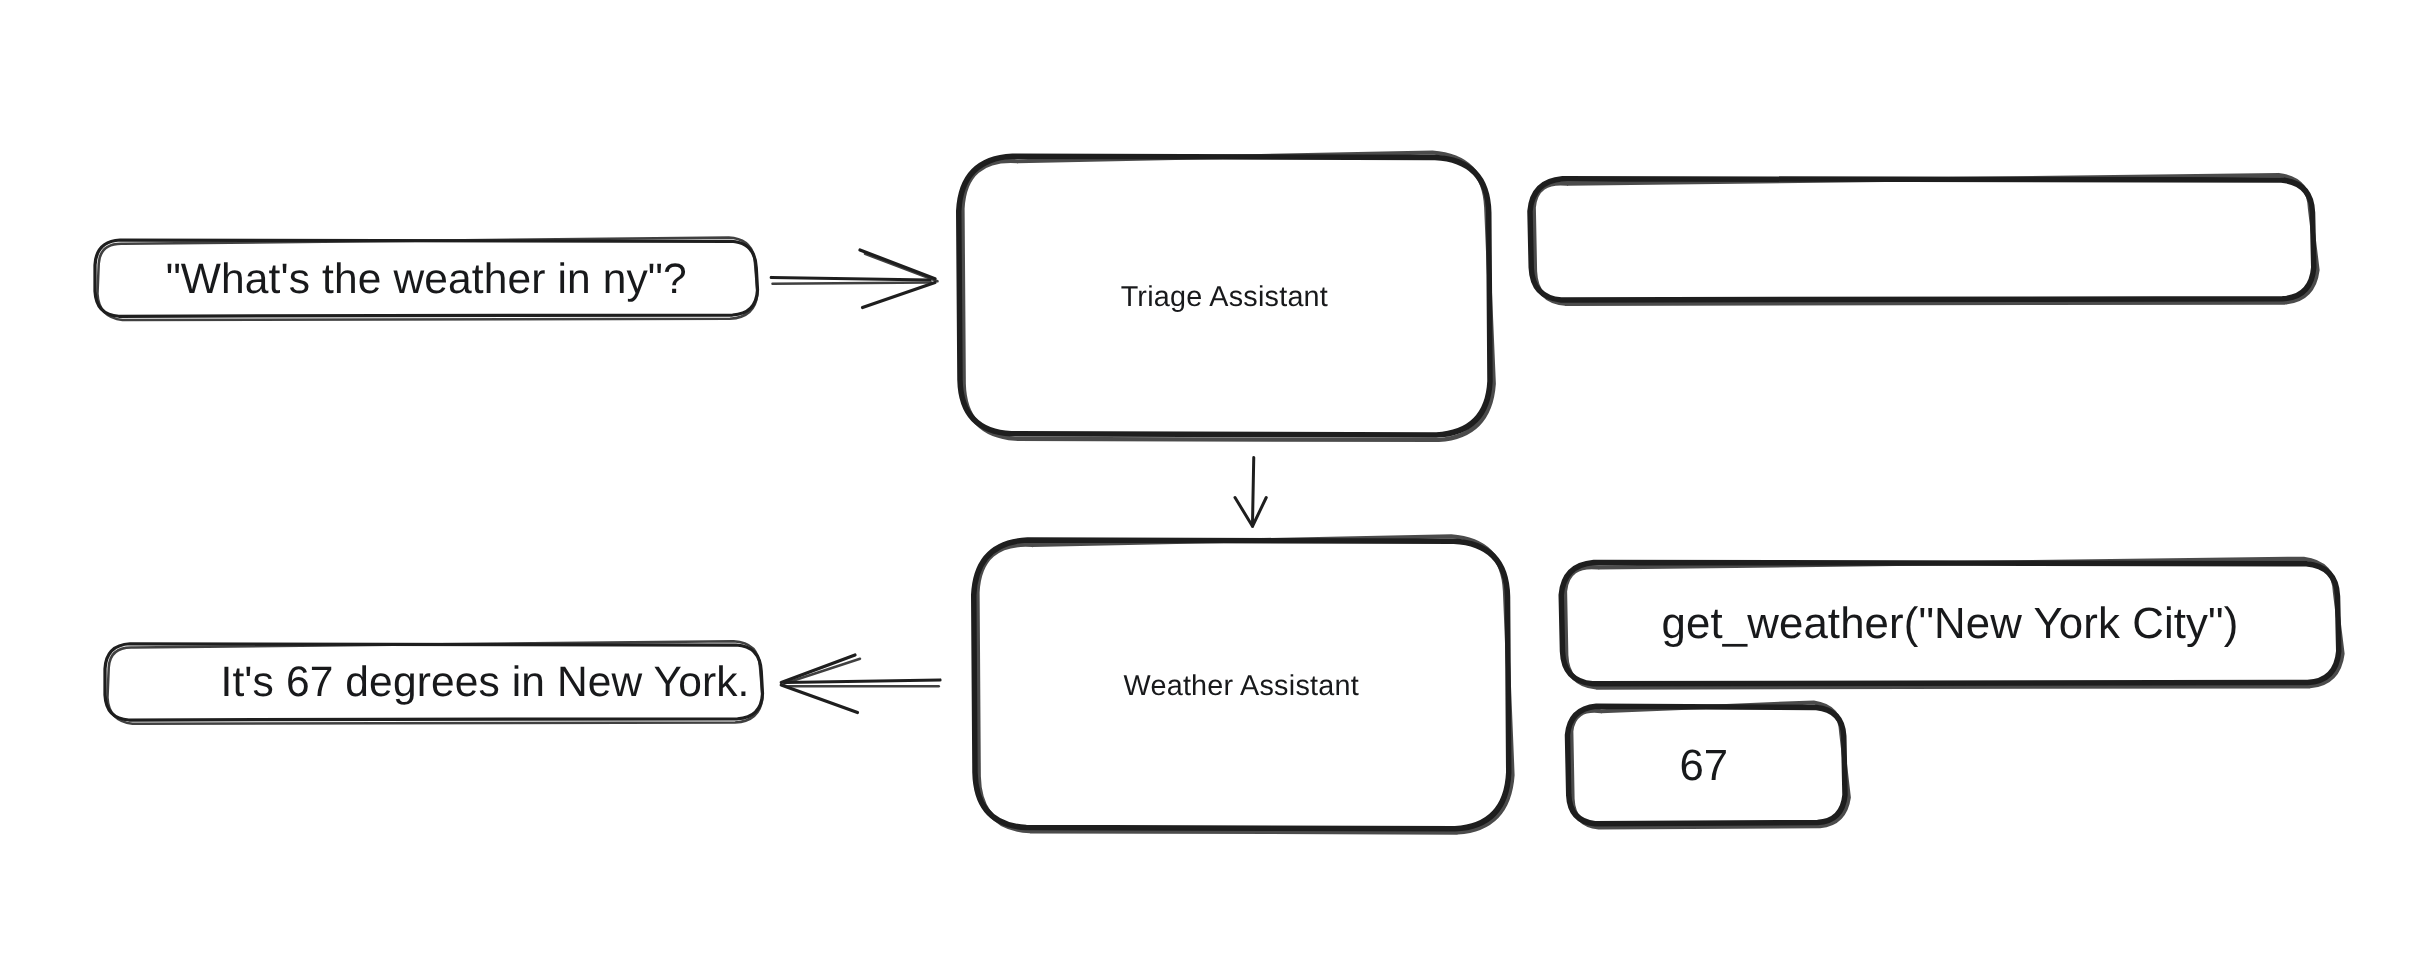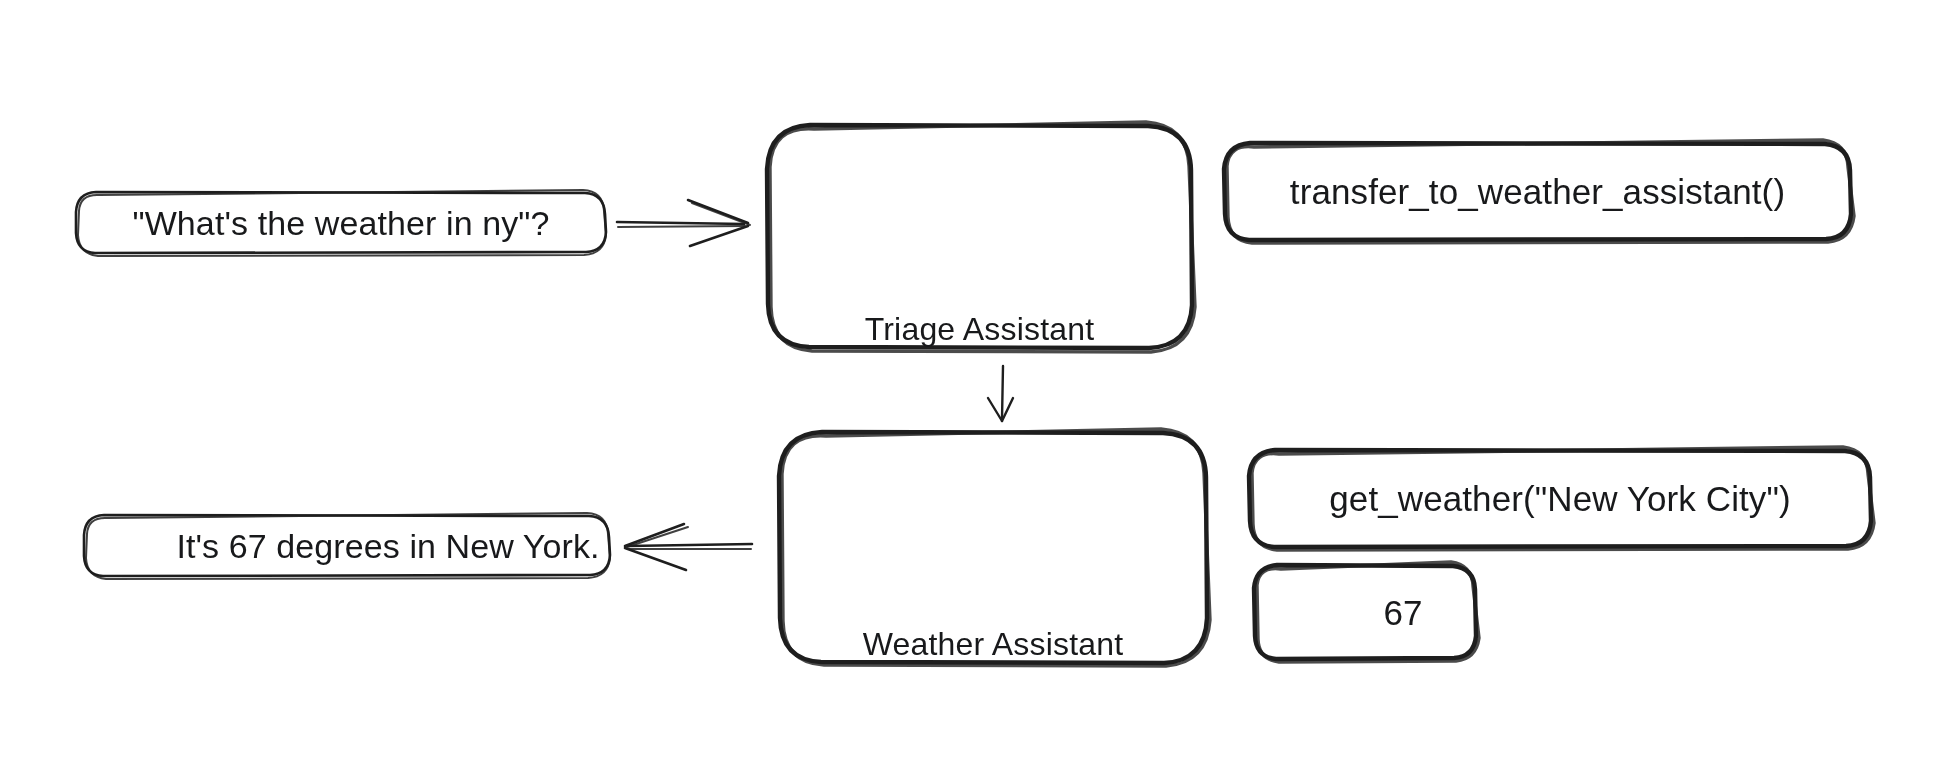--- a/index.html
+++ b/index.html
@@ -45,23 +45,22 @@
   }
 
   
   .bubble {
     font-size: 34px;
     letter-spacing: 0.1px;
   }
 
   
   .agent {
-    font-size: 32px;
+    font-size: 23px;
     letter-spacing: 0.2px;
-    align-items: flex-end;
   }
 
   
   .callout {
     font-size: 35px;
     letter-spacing: 0.1px;
   }
 
   
   .result {
@@ -154,33 +153,30 @@
   </svg>
 
   <div class="node bubble" style="left:76px; top:192px; width:530px; height:62px;">
     <span class="label">"What's the weather in ny"?</span>
   </div>
 
   <div class="node agent" style="left:767px; top:125px; width:425px; height:224px;">
     <span class="label">Triage Assistant</span>
   </div>
 
-  <div class="node callout" style="left:1224px; top:143px; width:627px; height:98px;">
-    <span class="label">transfer_to_weather_assistant()</span>
-  </div>
 
   <div class="node agent" style="left:779px; top:432px; width:428px; height:232px;">
     <span class="label">Weather Assistant</span>
   </div>
 
   <div class="node callout" style="left:1249px; top:450px; width:622px; height:98px;">
     <span class="label">get_weather("New York City")</span>
   </div>
 
-  <div class="node result" style="left:1292px; top:565px; width:222px; height:95px;">
+  <div class="node result" style="left:1252px; top:565px; width:222px; height:95px;">
     <span class="label">67</span>
   </div>
 
   <div class="node bubble" style="left:84px; top:515px; width:608px; height:62px;">
     <span class="label">It's 67 degrees in New York.</span>
   </div>
 
 </div>
 
 </body></html>

